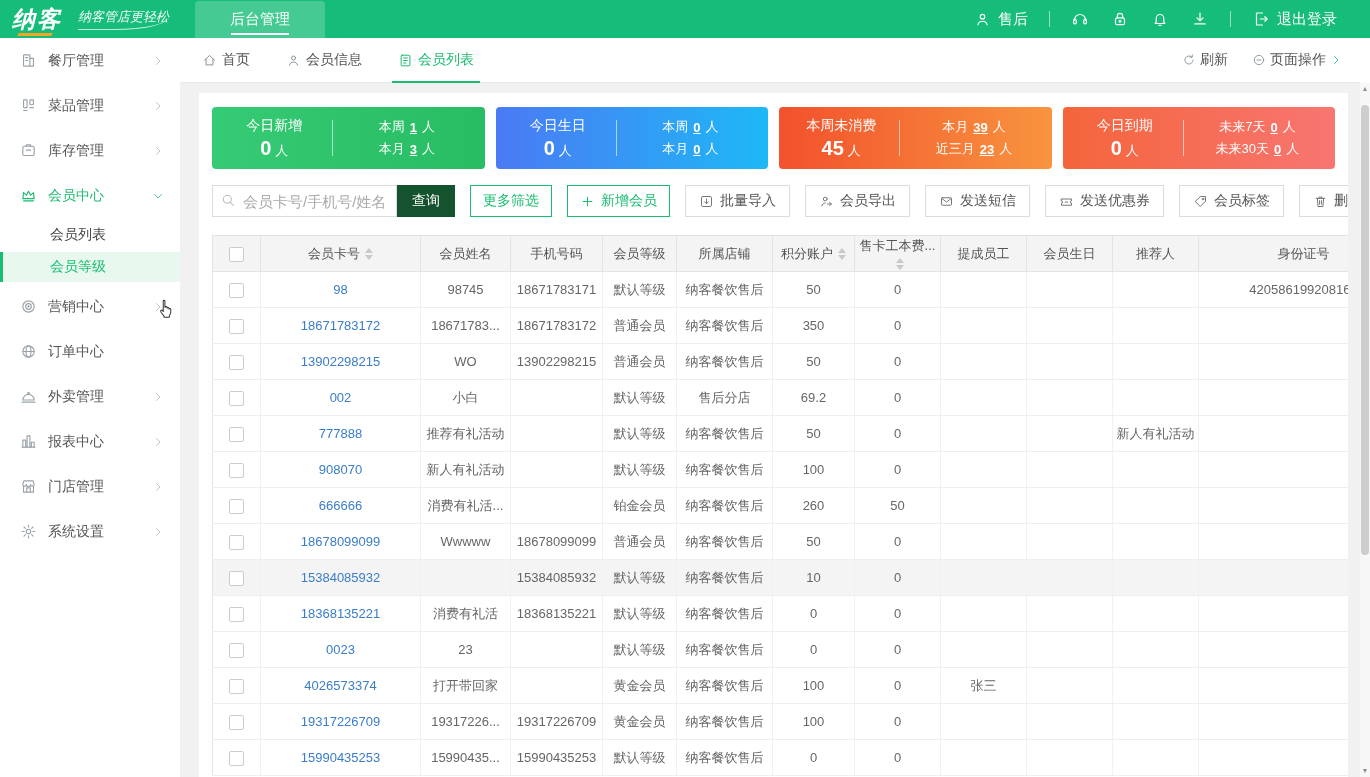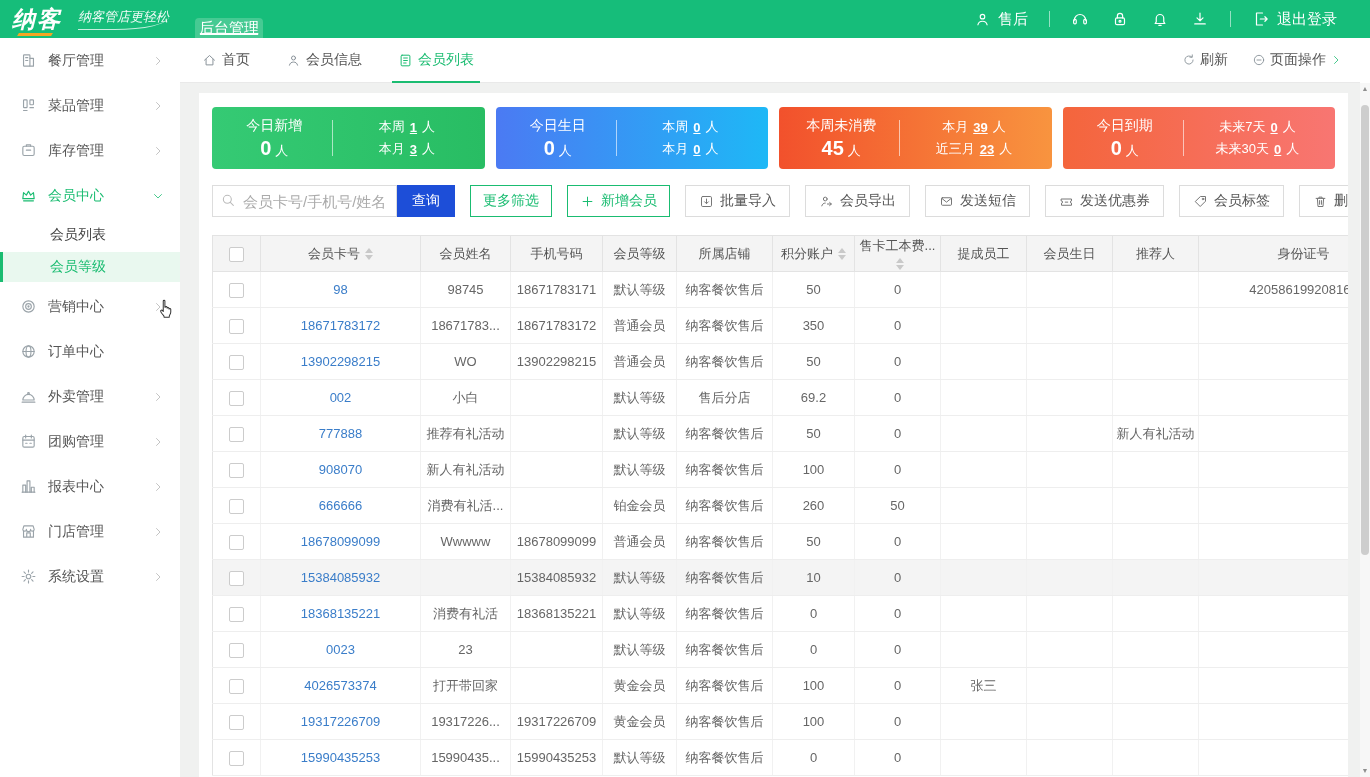--- a/index.html
+++ b/index.html
@@ -4,21 +4,21 @@
 <style>
   * { box-sizing: border-box; margin: 0; padding: 0; }
   html,body { width:1370px; height:777px; overflow:hidden; }
   body { font-family:"Liberation Sans","DejaVu Sans",sans-serif; background:#fff; position:relative; }
 
   
   .topbar { position:absolute; left:0; top:0; width:1370px; height:38px; background:#16bd7a; display:flex; align-items:center; color:#fff; }
   .logo { font-size:23px; font-weight:bold; font-style:italic; margin-left:12px; letter-spacing:2px; position:relative; }
   .logo::after { content:""; position:absolute; left:6px; bottom:-1px; width:34px; height:3px; background:#f5a623; transform:skewX(-30deg); }
   .slogan { font-style:italic; font-size:13px; margin-left:16px; opacity:.95; border-bottom:1px solid rgba(255,255,255,.8); padding-bottom:3px; border-radius:0 0 60% 0; }
-  .nav-tab { margin-left:26px; margin-top:6px; height:20px; padding:0 4px; background:#46ca93; border-radius:4px 4px 0 0; display:flex; align-items:center; font-size:15px; position:relative; cursor:pointer; align-self:flex-end; }
+  .nav-tab { margin-left:26px; margin-top:6px; height:37px; padding:0 35px; background:#46ca93; border-radius:4px 4px 0 0; display:flex; align-items:center; font-size:15px; position:relative; cursor:pointer; align-self:flex-end; }
   .nav-tab::after { content:""; position:absolute; left:50%; transform:translateX(-50%); bottom:3px; width:58px; height:2px; background:#fff; }
   .topbar-right { margin-left:auto; display:flex; align-items:center; margin-right:22px; font-size:15px; }
   .topbar-right .titem { display:flex; align-items:center; gap:7px; margin:0 11px; cursor:pointer; }
   .tdivider { width:1px; height:16px; background:rgba(255,255,255,.55); margin:0 10px; }
   .icon { display:inline-flex; align-items:center; justify-content:center; }
 
   
   .sidebar { position:absolute; left:0; top:38px; width:180px; height:739px; background:#fff; }
   .side-item { height:45px; display:flex; align-items:center; padding:0 16px 0 20px; color:#555; font-size:14px; cursor:pointer; }
   .side-item .icon { color:#9aa3a9; margin-right:11px; }
@@ -54,21 +54,21 @@
   .card-right { flex:1; display:flex; flex-direction:column; gap:4px; align-items:center; font-size:13px; }
   .card-line { display:flex; align-items:center; gap:5px; }
   .card-line .val { font-weight:bold; text-decoration:underline; cursor:pointer; }
 
   .toolbar { display:flex; margin-top:16px; gap:15px; height:32px; }
   .searchwrap { display:flex; position:relative; }
   .searchwrap .icon { position:absolute; left:8px; top:7px; color:#bbb; }
   .search-input { width:185px; height:32px; border:1px solid #ddd; padding:0 8px 0 30px; font-size:15px; color:#666; outline:none; }
   .search-input::placeholder { color:#aaa; }
   .btn { height:32px; display:flex; align-items:center; gap:6px; font-size:14px; cursor:pointer; background:#fff; white-space:nowrap; }
-  .btn-primary { background:#1d4ed8; color:#fff; border:none; padding:0 15px; }
+  .btn-primary { background:#14532d; color:#fff; border:none; padding:0 15px; }
   .btn-green { border:1px solid #1abc71; color:#1abc71; padding:0 12px; }
   .btn-green .icon { color:#1abc71; }
   .btn-default { border:1px solid #dcdcdc; color:#555; padding:0 13px; }
   .btn-default .icon { color:#777; }
 
   table.grid { margin-top:18px; border-collapse:collapse; table-layout:fixed; width:1196px; }
   .grid th { background:#f4f4f4; height:36px; font-weight:normal; color:#555; font-size:13px; border:1px solid #e3e3e3; text-align:center; }
   .grid td { height:36px; text-align:center; font-size:13px; color:#666; border-bottom:1px solid #eee; border-right:1px solid #f1f1f1; border-left:1px solid #f1f1f1; overflow:hidden; white-space:nowrap; }
   .grid td:first-child { border-left:1px solid #e3e3e3; }
   .grid tr.hl td { background:#f4f4f4; }
@@ -244,35 +244,20 @@
     </div>
     <div class="side-item">
       <span class="icon">
         <svg width="17" height="17" viewBox="0 0 24 24" fill="none" stroke="currentColor" stroke-width="1.6" stroke-linecap="round" stroke-linejoin="round">
           <path d="M4 17a8 8 0 0 1 16 0z"></path>
           <circle cx="12" cy="7.5" r="1.2"></circle>
           <path d="M3 20h18"></path>
         </svg>
       </span>
       <span>外卖管理</span>
-      <span class="chev">
-        <svg width="12" height="12" viewBox="0 0 24 24" fill="none" stroke="currentColor" stroke-width="1.6" stroke-linecap="round" stroke-linejoin="round">
-          <path d="M9 5l7 7-7 7"></path>
-        </svg>
-      </span>
-    </div>
-    <div class="side-item">
-      <span class="icon">
-        <svg width="17" height="17" viewBox="0 0 24 24" fill="none" stroke="currentColor" stroke-width="1.6" stroke-linecap="round" stroke-linejoin="round">
-          <rect x="4" y="5" width="16" height="15" rx="2"></rect>
-          <path d="M8 3v4M16 3v4M4 10h16"></path>
-          <path d="M8 14.5h2M14 14.5h2"></path>
-        </svg>
-      </span>
-      <span>团购管理</span>
       <span class="chev">
         <svg width="12" height="12" viewBox="0 0 24 24" fill="none" stroke="currentColor" stroke-width="1.6" stroke-linecap="round" stroke-linejoin="round">
           <path d="M9 5l7 7-7 7"></path>
         </svg>
       </span>
     </div>
     <div class="side-item">
       <span class="icon">
         <svg width="17" height="17" viewBox="0 0 24 24" fill="none" stroke="currentColor" stroke-width="1.6" stroke-linecap="round" stroke-linejoin="round">
           <path d="M4 20V10h4v10M10 20V4h4v16M16 20v-7h4v7"></path>

